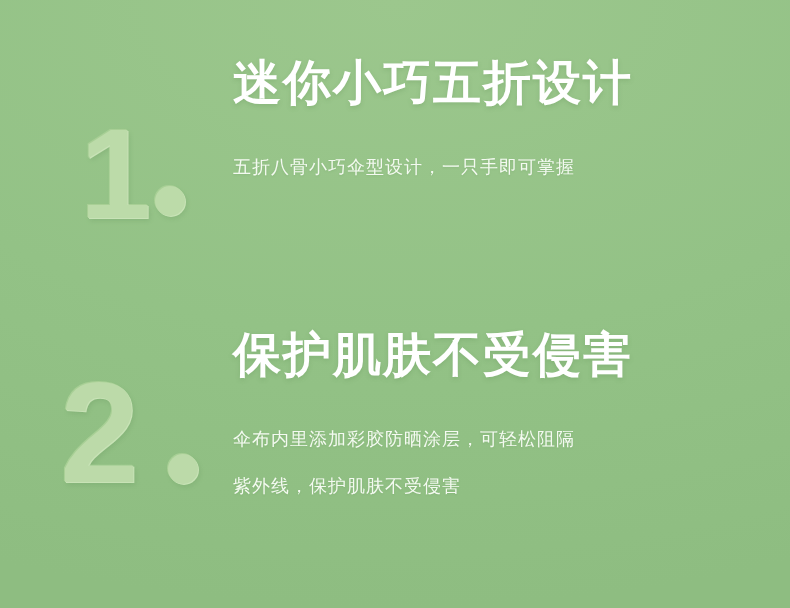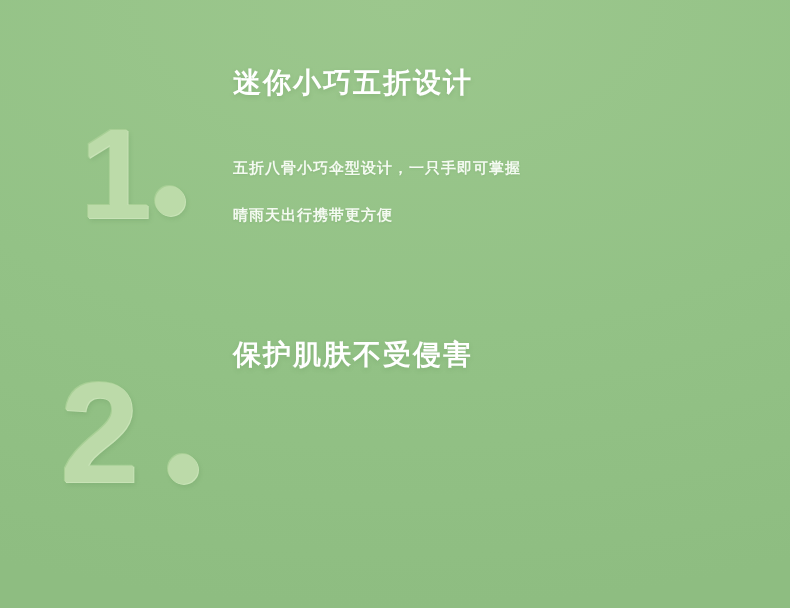--- a/index.html
+++ b/index.html
@@ -96,33 +96,33 @@
 
   
   .text-col {
     position: absolute;
     left: 233px;
     top: 0;
     width: 520px;
   }
   .feature-heading {
     margin: 0;
-    font-size: 28px;
+    font-size: 48px;
     line-height: 46px;
     font-weight: bold;
     color: #ffffff;
     letter-spacing: 2px;
     text-shadow: 0 2px 4px rgba(90,140,80,0.25);
     white-space: nowrap;
   }
   .feature-body {
     margin: 38px 0 0 0;
-    font-size: 15px;
+    font-size: 18px;
     line-height: 47px;
-    font-weight: bold;
+    font-weight: normal;
     color: #f4faf1;
     letter-spacing: 1px;
     text-shadow: 0 1px 2px rgba(90,140,80,0.18);
   }
   .feature-body .line {
     display: block;
     white-space: nowrap;
   }
 </style>
 </head>
@@ -135,31 +135,34 @@
     <div class="numeral numeral-1">
       <span class="digit">1</span>
       <span class="dot"></span>
     </div>
 
     <div class="text-col">
       <h2 class="feature-heading">迷你小巧五折设计</h2>
 
       <p class="feature-body">
         <span class="line">五折八骨小巧伞型设计，一只手即可掌握</span>
-        <span class="line">晴雨天出行携带更方便</span>
       </p>
     </div>
   </section>
 
   <section class="feature feature-2">
 
     <div class="numeral numeral-2">
       <span class="digit">2</span>
       <span class="dot"></span>
     </div>
 
     <div class="text-col">
       <h2 class="feature-heading">保护肌肤不受侵害</h2>
 
+      <p class="feature-body">
+        <span class="line">伞布内里添加彩胶防晒涂层，可轻松阻隔</span>
+        <span class="line">紫外线，保护肌肤不受侵害</span>
+      </p>
     </div>
   </section>
 
 </div>
 
 </body></html>

